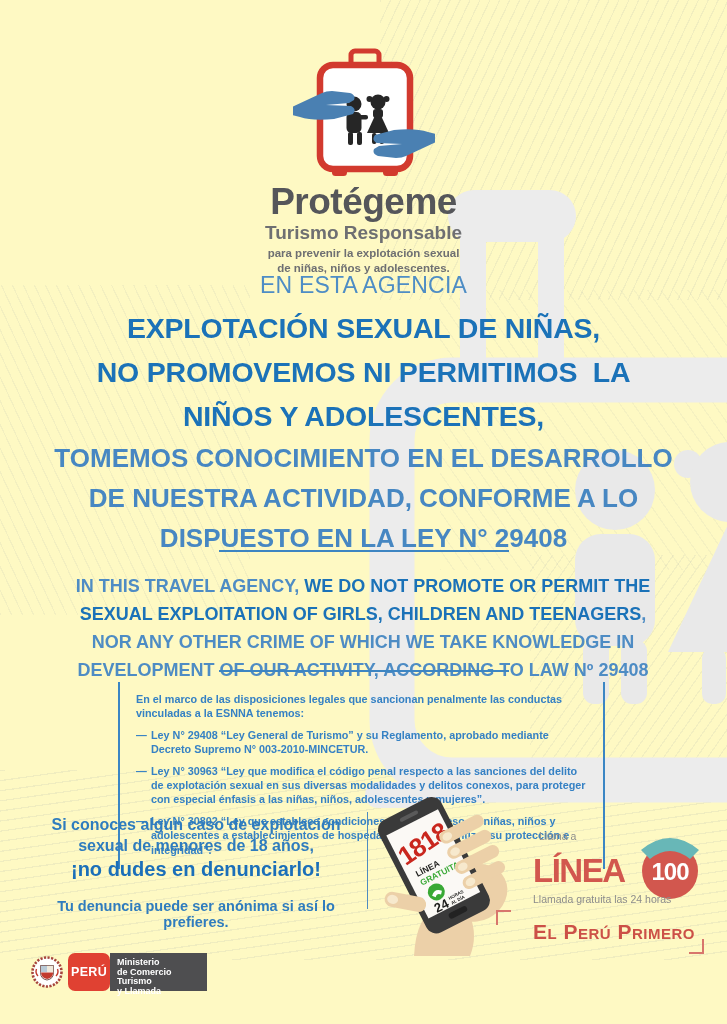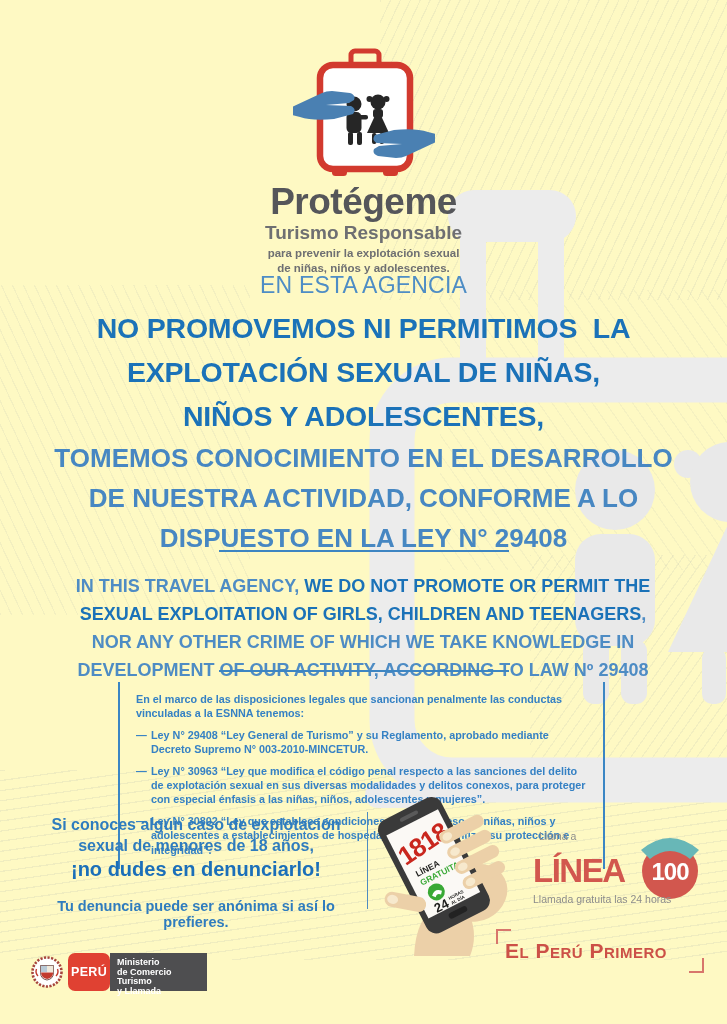--- a/index.html
+++ b/index.html
@@ -60,22 +60,22 @@
   .phone-wrap { position:absolute; left:366px; top:784px; width:152px; height:172px; }
   .linea100 { position:absolute; left:523px; top:824px; width:192px; height:88px; }
 
   .footer-left { position:absolute; left:30px; top:953px; display:flex; align-items:center; }
   .emblem { margin-right:4px; }
   .peru-red { width:42px; height:38px; background:#e04132; color:#fff; font-size:12.5px; font-weight:700;
     display:flex; align-items:center; justify-content:center; letter-spacing:0.3px;border-radius:7px; }
   .ministry { width:97px; height:38px; background:#4e4e50; color:#fff; box-sizing:border-box;
     padding:5px 4px 0 7px; font-size:9px; line-height:9.6px; font-weight:600; }
 
-  .slogan { position:absolute; left:505px; top:935px; width:190px; height:32px;
-    display:flex; align-items:center; justify-content:flex-start; }
+  .slogan { position:absolute; left:505px; top:916px; width:190px; height:32px;
+    display:flex; align-items:center; justify-content:flex-end; }
   .slogan-text { font-variant:small-caps; font-size:21px; font-weight:800; color:#cc5047; letter-spacing:0.5px; }
   .corner { position:absolute; width:13px; height:13px; }
   .corner.tl { left:-9px; top:-6px; border-top:2px solid #d8766c; border-left:2px solid #d8766c; }
   .corner.br { right:-9px; bottom:-6px; border-bottom:2px solid #d8766c; border-right:2px solid #d8766c; }
 </style>
 </head>
 <body>
 
 <div class="page">
 
@@ -134,22 +134,22 @@
     <div class="brand-title">Protégeme</div>
     <div class="brand-subtitle">Turismo Responsable</div>
     <div class="brand-tagline">
       <div>para prevenir la explotación sexual</div>
       <div>de niñas, niños y adolescentes.</div>
     </div>
   </div>
 
   <div class="headline">
     <div class="hl-intro">EN ESTA AGENCIA</div>
+    <div class="hl-bold">EXPLOTACIÓN SEXUAL DE NIÑAS,</div>
     <div class="hl-bold">NO PROMOVEMOS NI PERMITIMOS  LA</div>
-    <div class="hl-bold">EXPLOTACIÓN SEXUAL DE NIÑAS,</div>
     <div class="hl-bold">NIÑOS Y ADOLESCENTES,</div>
     <div class="hl-light" style="margin-top:0">TOMEMOS CONOCIMIENTO EN EL DESARROLLO</div>
     <div class="hl-light" style="margin-top:0">DE NUESTRA ACTIVIDAD, CONFORME A LO</div>
     <div class="hl-light" style="margin-top:0">DISPUESTO EN LA LEY N° 29408</div>
   </div>
 
   <div class="hdiv d1"></div>
 
   <div class="english"><span>IN THIS TRAVEL AGENCY, </span><b>WE DO NOT PROMOTE OR PERMIT THE SEXUAL EXPLOITATION OF GIRLS, CHILDREN AND TEENAGERS</b><span>, NOR ANY OTHER CRIME OF WHICH WE TAKE KNOWLEDGE IN DEVELOPMENT OF OUR ACTIVITY, ACCORDING TO LAW Nº 29408</span></div>
 

